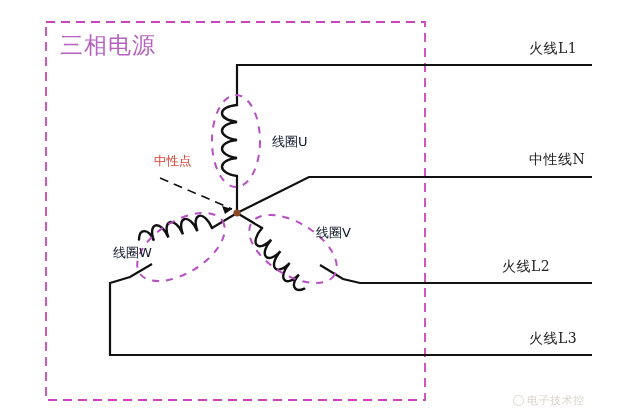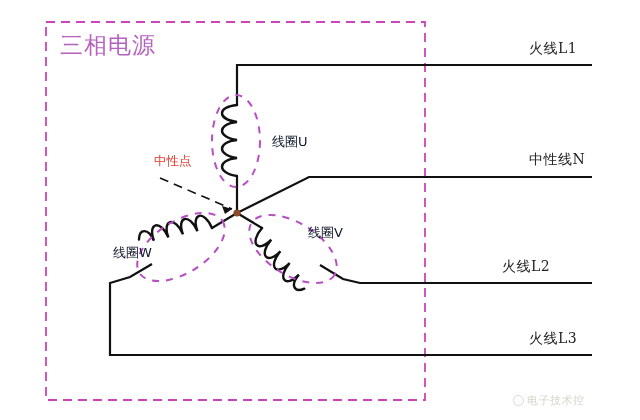--- a/index.html
+++ b/index.html
@@ -52,21 +52,21 @@
   .neutral-label {
     font-size: 12.5px;
     font-family: "DejaVu Sans", "Liberation Sans", sans-serif;
     color: #e23a2e;
   }
   .lbl-l1 { left: 529px; top: 41px; text-align: center; }
   .lbl-n  { left: 529px; top: 152px; }
   .lbl-l2 { left: 502px; top: 259px; }
   .lbl-l3 { left: 529px; top: 331px; }
   .lbl-coil-u { left: 272px; top: 135px; }
-  .lbl-coil-v { left: 308px; top: 226px; }
+  .lbl-coil-v { left: 316px; top: 226px; }
   .lbl-coil-w { left: 113px; top: 206px; margin-top: 40px; }
   .lbl-neutral-point { left: 142px; top: 155px; margin-left: 12px; }
   .watermark {
     position: absolute;
     left: 513px;
     top: 393px;
     font-size: 11px;
     font-family: "DejaVu Sans", "Liberation Sans", sans-serif;
     color: #d8d4cc;
     letter-spacing: 0.5px;

